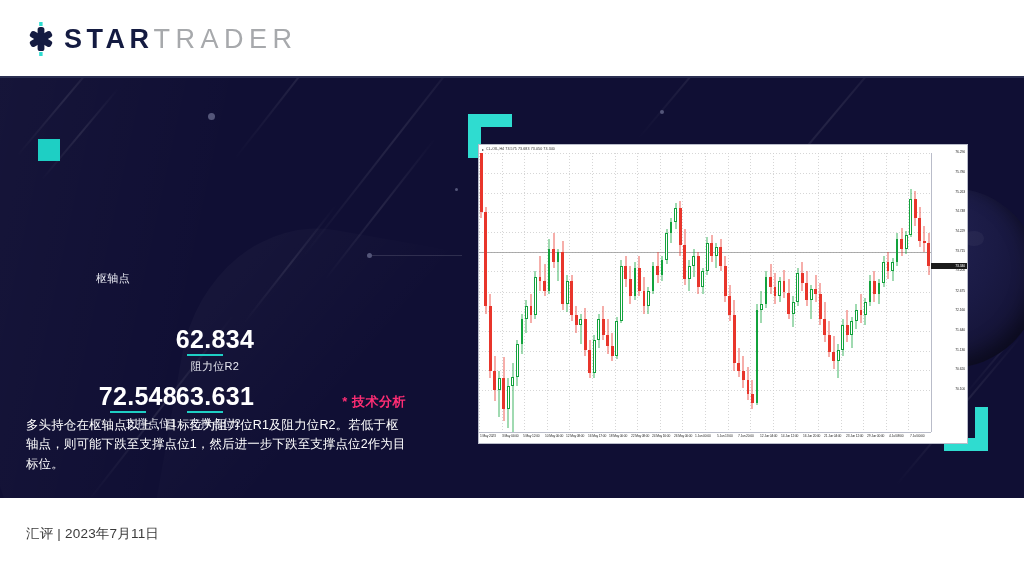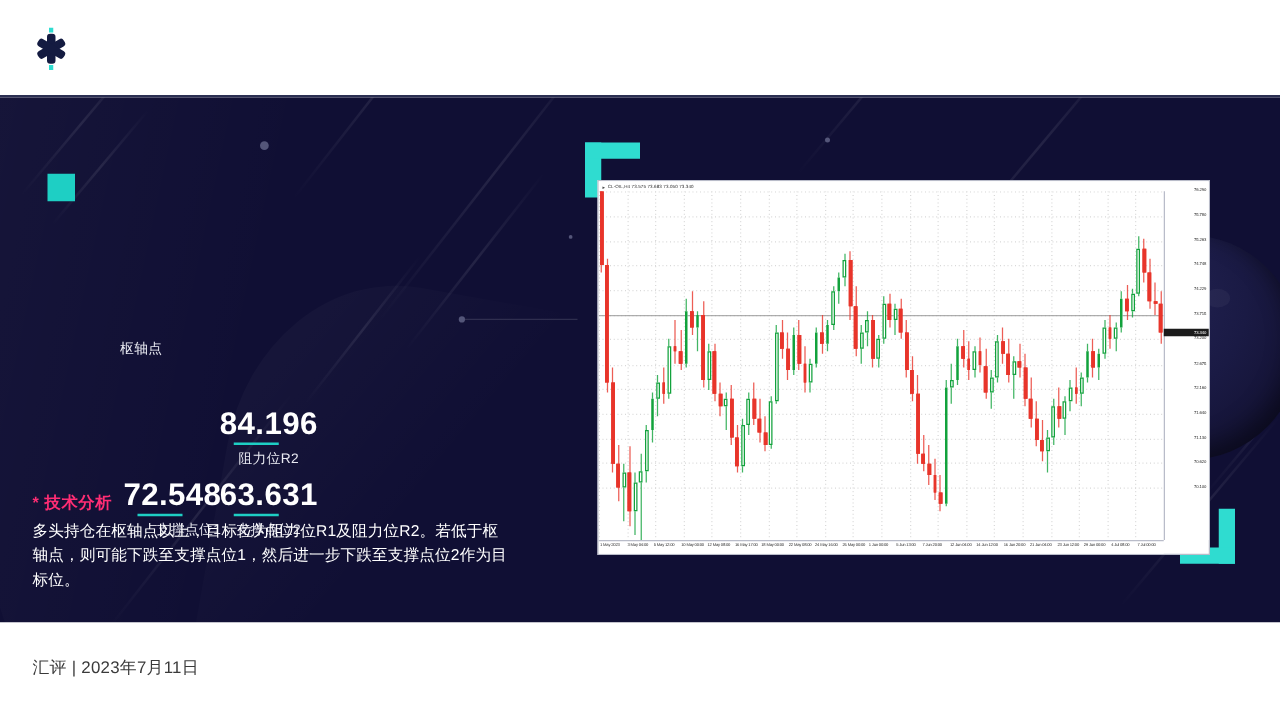--- a/index.html
+++ b/index.html
@@ -64,21 +64,21 @@
   }
   .stat .lbl { color:#e9eaf2; font-size:11px; margin-top:3px; letter-spacing:.3px; }
 
   #stat-pivot { left:38px; top:190px; width:150px; }
   #stat-r1    { left:27px; top:248px; width:150px; }
   #stat-r2    { left:140px; top:248px; width:150px; }
   #stat-s1    { left:27px; top:305px; width:150px;text-align:right; }
   #stat-s2    { left:140px; top:305px; width:150px; }
 
   .analysis { position:absolute; left:26px; top:315px; width:380px; }
-  .analysis-head { color:#ff2d74; font-size:13px; font-weight:bold; letter-spacing:.5px; }
+  .analysis-head { color:#ff2d74; font-size:13px; font-weight:bold; letter-spacing:.5px;text-align:right; }
   .analysis-body { color:#ffffff; font-size:12.5px; line-height:1.55; margin-top:5px; letter-spacing:.1px; }
 
   
   .bracket { position:absolute; background:transparent; }
   .bracket span { position:absolute; background:#2fdcd0; display:block; }
 
   
   .chart-shell {
     position:absolute; left:478px; top:144px; width:490px; height:300px;
     background:#ffffff; border:1px solid #b9bcc9;
@@ -144,20 +144,24 @@
     <div class="logo-mark">
       <svg width="34" height="34" viewBox="0 0 34 34">
         <rect x="15.2" y="0" width="3.4" height="4" fill="#2fdcd0"></rect>
         <rect x="15.2" y="30" width="3.4" height="4" fill="#2fdcd0"></rect>
         <g fill="#141b41">
           <rect x="13.6" y="5" width="6.8" height="24" rx="2.6"></rect>
           <rect x="13.6" y="5" width="6.8" height="24" rx="2.6" transform="rotate(60 17 17)"></rect>
           <rect x="13.6" y="5" width="6.8" height="24" rx="2.6" transform="rotate(120 17 17)"></rect>
         </g>
       </svg>
+    </div>
+    <div class="logo-text">
+      <span class="logo-star">STAR</span>
+        <span class="logo-trader">TRADER</span>
     </div>
   </div>
 </div>
 <div class="header-rule"></div>
 
 <div class="panel">
 
   <div class="bg-deco">
     <div class="glow-sweep" style="left:-60px; top:-40px; width:420px; height:460px; transform:rotate(-18deg);"></div>
     <div class="streak" style="left:-10px; top:20px; width:150px; height:2px; transform:rotate(-50deg);"></div>
@@ -185,21 +189,21 @@
   </div>
 
   <div class="title-row">
     <div class="title-square"></div>
   </div>
 
   <div class="stat" id="stat-pivot">
     <div class="lbl">枢轴点</div>
   </div>
   <div class="stat" id="stat-r2">
-    <div class="val">84.196</div>
+    <div class="val">62.834</div>
     <div class="lbl">阻力位R2</div>
   </div>
   <div class="stat" id="stat-s1">
     <div class="val">72.548</div>
     <div class="lbl">支撑点位1</div>
   </div>
   <div class="stat" id="stat-s2">
     <div class="val">63.631</div>
     <div class="lbl">支撑点位2</div>
   </div>

